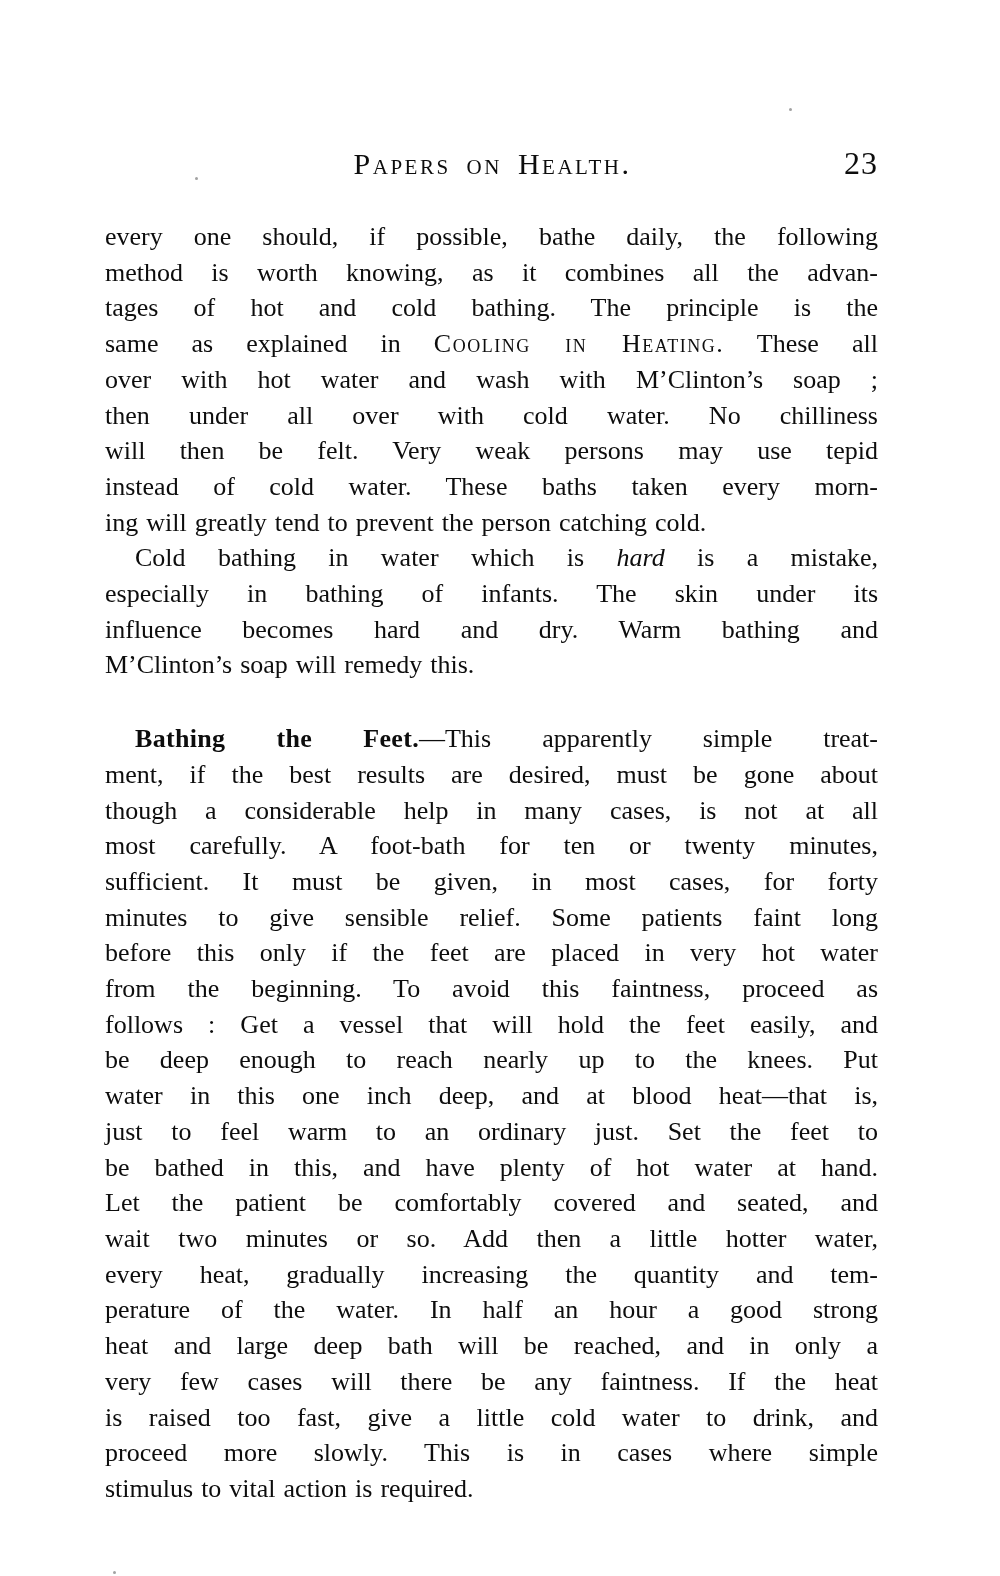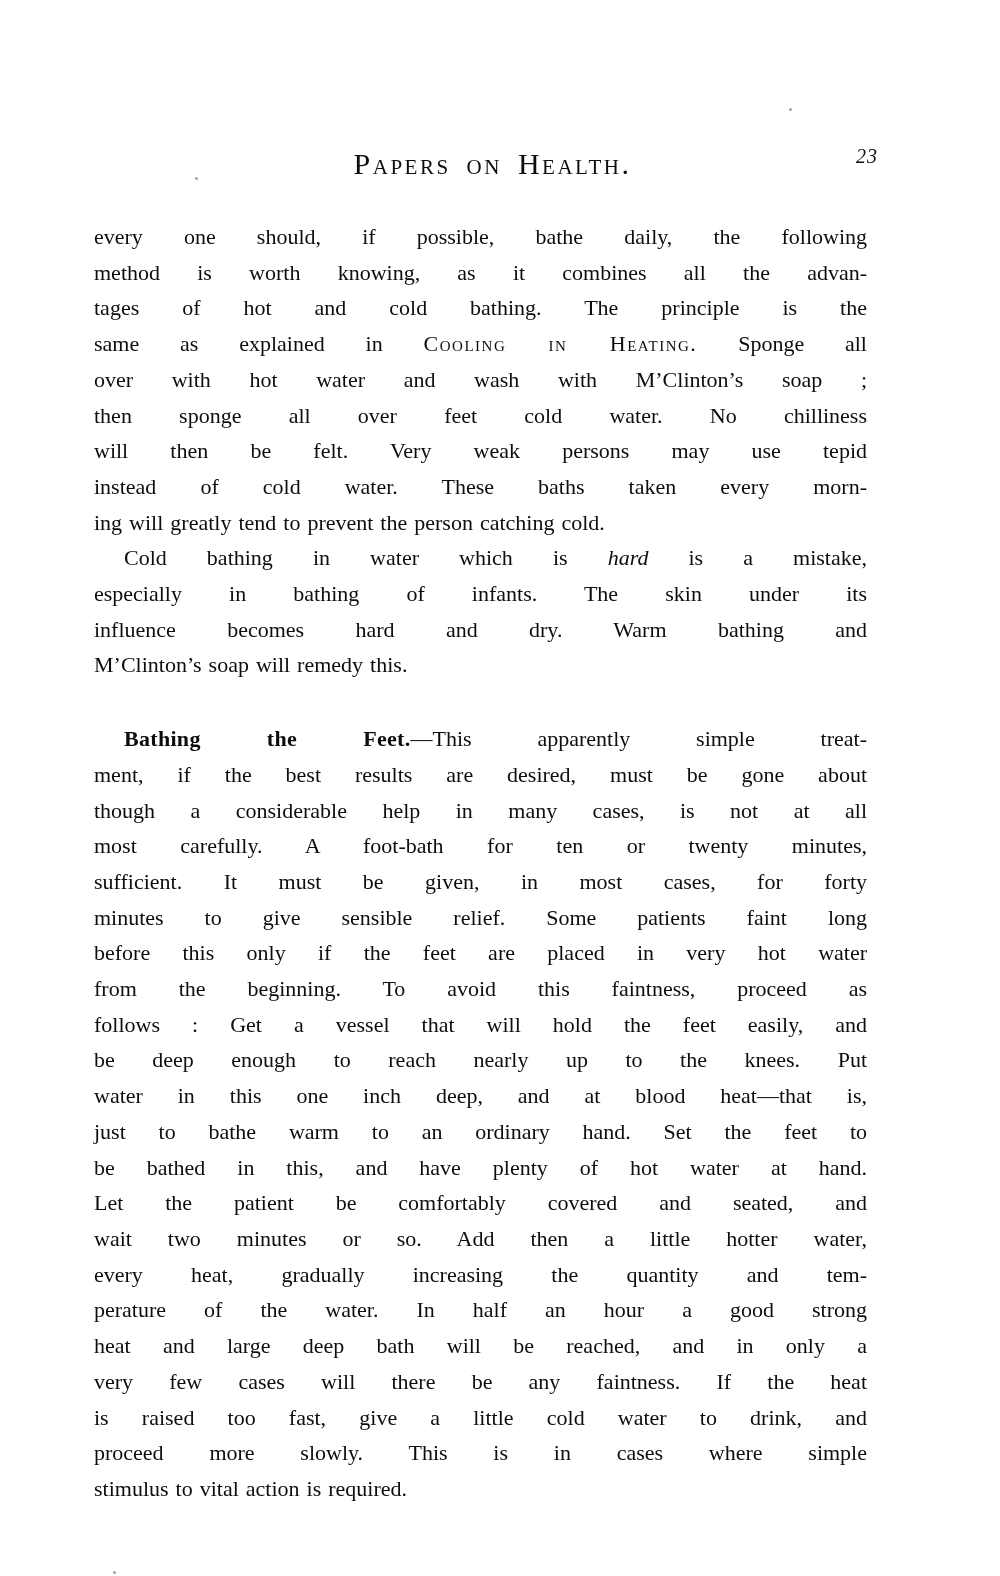--- a/index.html
+++ b/index.html
@@ -32,30 +32,29 @@
     font-variant: small-caps;
     font-size: 30px;
     letter-spacing: 2.5px;
     word-spacing: 6px;
     white-space: nowrap;
   }
   .page-number {
     position: absolute;
     right: 2px;
     top: -2px;
-    font-size: 20px;
+    font-size: 32px;
     letter-spacing: 1px;
-    font-style: italic;
   }
   .body-text {
     position: absolute;
     top: 172px;
-    left: 94px;
+    left: 105px;
     width: 773px;
-    font-size: 22px;
+    font-size: 26px;
     line-height: 35.7px;
     word-spacing: 1.5px;
   }
   .paragraph { margin: 0; }
   .paragraph.indent .line:first-child { text-indent: 30px; }
   .line {
     text-align: justify;
     text-align-last: justify;
     white-space: normal;
   }
@@ -79,23 +78,23 @@
   <div class="header">
     <div class="running-title">Papers on Health.</div>
     <div class="page-number">23</div>
   </div>
 
   <div class="body-text" id="body-text">
       <div class="paragraph">
         <div class="line"><span>every one should, if possible, bathe daily, the following</span></div>
         <div class="line"><span>method is worth knowing, as it combines all the advan-</span></div>
         <div class="line"><span>tages of hot and cold bathing. The principle is the</span></div>
-        <div class="line"><span>same as explained in </span><span class="smallcaps">Cooling in Heating.</span><span> Sponge all</span></div>
+        <div class="line"><span>same as explained in </span><span class="smallcaps">Cooling in Heating.</span><span> These all</span></div>
         <div class="line"><span>over with hot water and wash with M’Clinton’s soap ;</span></div>
-        <div class="line"><span>then sponge all over feet cold water. No chilliness</span></div>
+        <div class="line"><span>then under all over with cold water. No chilliness</span></div>
         <div class="line"><span>will then be felt. Very weak persons may use tepid</span></div>
         <div class="line"><span>instead of cold water. These baths taken every morn-</span></div>
         <div class="line last"><span>ing will greatly tend to prevent the person catching cold.</span></div>
       </div>
       <div class="paragraph indent">
         <div class="line"><span>Cold bathing in water which is </span><span class="italic">hard</span><span> is a mistake,</span></div>
         <div class="line"><span>especially in bathing of infants. The skin under its</span></div>
         <div class="line"><span>influence becomes hard and dry. Warm bathing and</span></div>
         <div class="line last"><span>M’Clinton’s soap will remedy this.</span></div>
       </div>
@@ -104,21 +103,21 @@
         <div class="line"><span>ment, if the best results are desired, must be gone about</span></div>
         <div class="line"><span>though a considerable help in many cases, is not at all</span></div>
         <div class="line"><span>most carefully. A foot-bath for ten or twenty minutes,</span></div>
         <div class="line"><span>sufficient. It must be given, in most cases, for forty</span></div>
         <div class="line"><span>minutes to give sensible relief. Some patients faint long</span></div>
         <div class="line"><span>before this only if the feet are placed in very hot water</span></div>
         <div class="line"><span>from the beginning. To avoid this faintness, proceed as</span></div>
         <div class="line"><span>follows : Get a vessel that will hold the feet easily, and</span></div>
         <div class="line"><span>be deep enough to reach nearly up to the knees. Put</span></div>
         <div class="line"><span>water in this one inch deep, and at blood heat—that is,</span></div>
-        <div class="line"><span>just to bathe warm to an ordinary hand. Set the feet to</span></div>
+        <div class="line"><span>just to feel warm to an ordinary just. Set the feet to</span></div>
         <div class="line"><span>be bathed in this, and have plenty of hot water at hand.</span></div>
         <div class="line"><span>Let the patient be comfortably covered and seated, and</span></div>
         <div class="line"><span>wait two minutes or so. Add then a little hotter water,</span></div>
         <div class="line"><span>every heat, gradually increasing the quantity and tem-</span></div>
         <div class="line"><span>perature of the water. In half an hour a good strong</span></div>
         <div class="line"><span>heat and large deep bath will be reached, and in only a</span></div>
         <div class="line"><span>very few cases will there be any faintness. If the heat</span></div>
         <div class="line"><span>is raised too fast, give a little cold water to drink, and</span></div>
         <div class="line"><span>proceed more slowly. This is in cases where simple</span></div>
         <div class="line last"><span>stimulus to vital action is required.</span></div>

